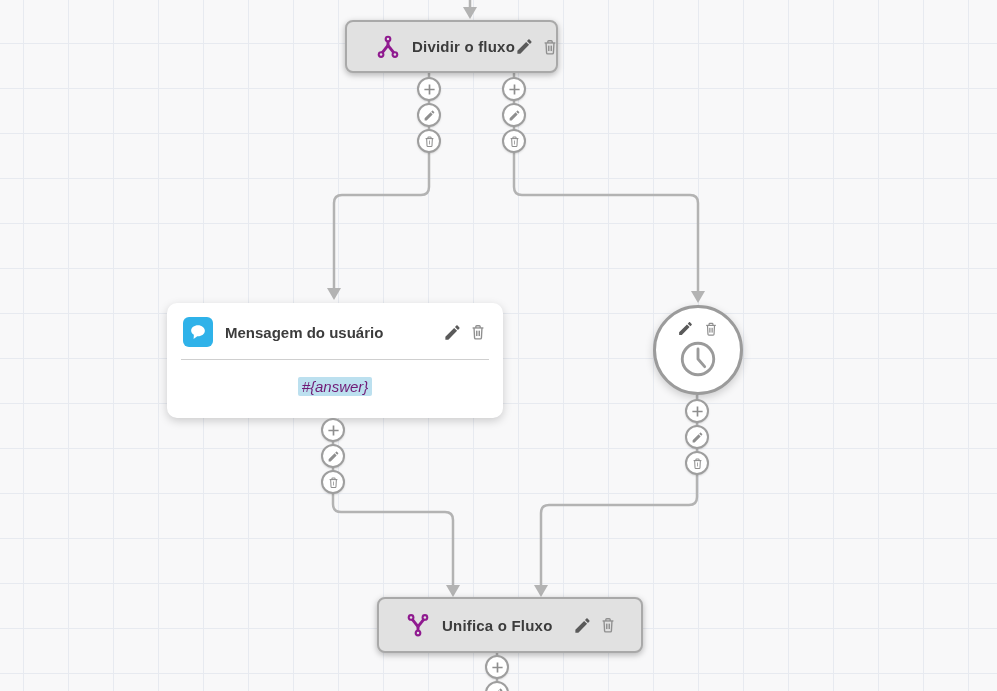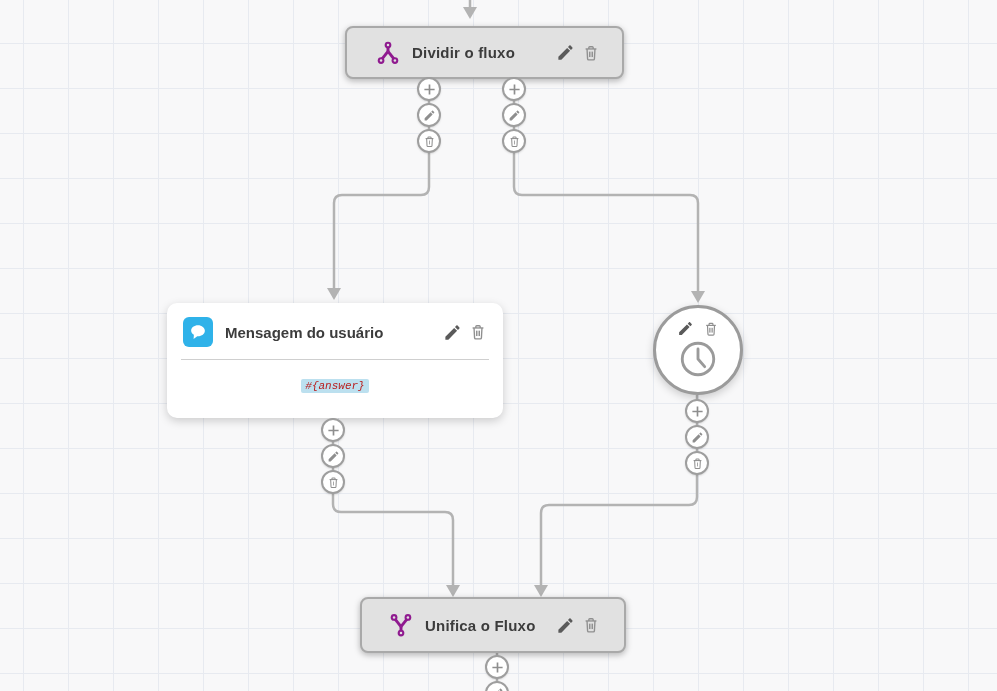--- a/index.html
+++ b/index.html
@@ -22,22 +22,22 @@
   .node{
     position:absolute;
     box-sizing:border-box;
     display:flex;align-items:center;
     background:var(--c-node-fill,#e1e1e1);
     border:2px solid var(--c-node-border,#a9a9a9);
     border-radius:8px;
     box-shadow:0 2px 6px rgba(0,0,0,0.28);
     cursor:pointer;
   }
-  .node-divide{left:345px;top:26px;width:279px;height:53px;padding:0 22px 0 28px;}
-  .node-merge{left:360px;top:597px;width:266px;height:56px;padding:0 24px 0 26px;}
+  .node-divide{left:345px;top:20px;width:213px;height:53px;padding:0 22px 0 28px;}
+  .node-merge{left:377px;top:597px;width:266px;height:56px;padding:0 24px 0 26px;}
   .node-label{
     font-size:15px;font-weight:bold;color:var(--c-node-text,#3c3c3c);
     white-space:nowrap;margin-left:11px;letter-spacing:0.2px;
   }
   .node-actions{margin-left:auto;display:flex;align-items:center;gap:7px;}
   .icon-purple{color:var(--c-accent-purple,#8f1a8f);display:flex;}
   .act-edit{color:var(--c-icon-dark,#5a5a5a);display:flex;cursor:pointer;background:none;border:none;padding:0;}
   .act-del{color:var(--c-icon-light,#8f8f8f);display:flex;cursor:pointer;background:none;border:none;padding:0;}
 
   .card{
@@ -49,23 +49,23 @@
   .card-header{display:flex;align-items:center;padding:14px 16px 12px 16px;}
   .chat-icon-box{
     width:30px;height:30px;border-radius:6px;flex:0 0 30px;
     background:var(--c-accent-blue,#2fb2e9);
     display:flex;align-items:center;justify-content:center;
   }
   .card-title{font-size:15px;font-weight:bold;color:var(--c-node-text,#3c3c3c);margin-left:12px;white-space:nowrap;}
   .card-divider{border-top:1px solid #cfcfcf;margin:0 14px;}
   .card-body{display:flex;justify-content:center;align-items:center;height:52px;}
   .variable-chip{
-    font-size:11px;font-style:italic;color:#b91c1c;
+    font-size:15px;font-style:italic;color:#701a75;
     background:var(--c-variable-highlight,#bce0ef);
-    padding:1px 4px;border-radius:2px;font-family:Liberation Mono, monospace;
+    padding:1px 4px;border-radius:2px;
   }
 
   .timer-node{
     position:absolute;left:653px;top:305px;width:90px;height:90px;
     box-sizing:border-box;background:#fff;border-radius:50%;
     border:3px solid #9b9b9b;
     box-shadow:0 3px 8px rgba(0,0,0,0.18);
     display:flex;flex-direction:column;align-items:center;
     padding-top:12px;cursor:pointer;
   }

